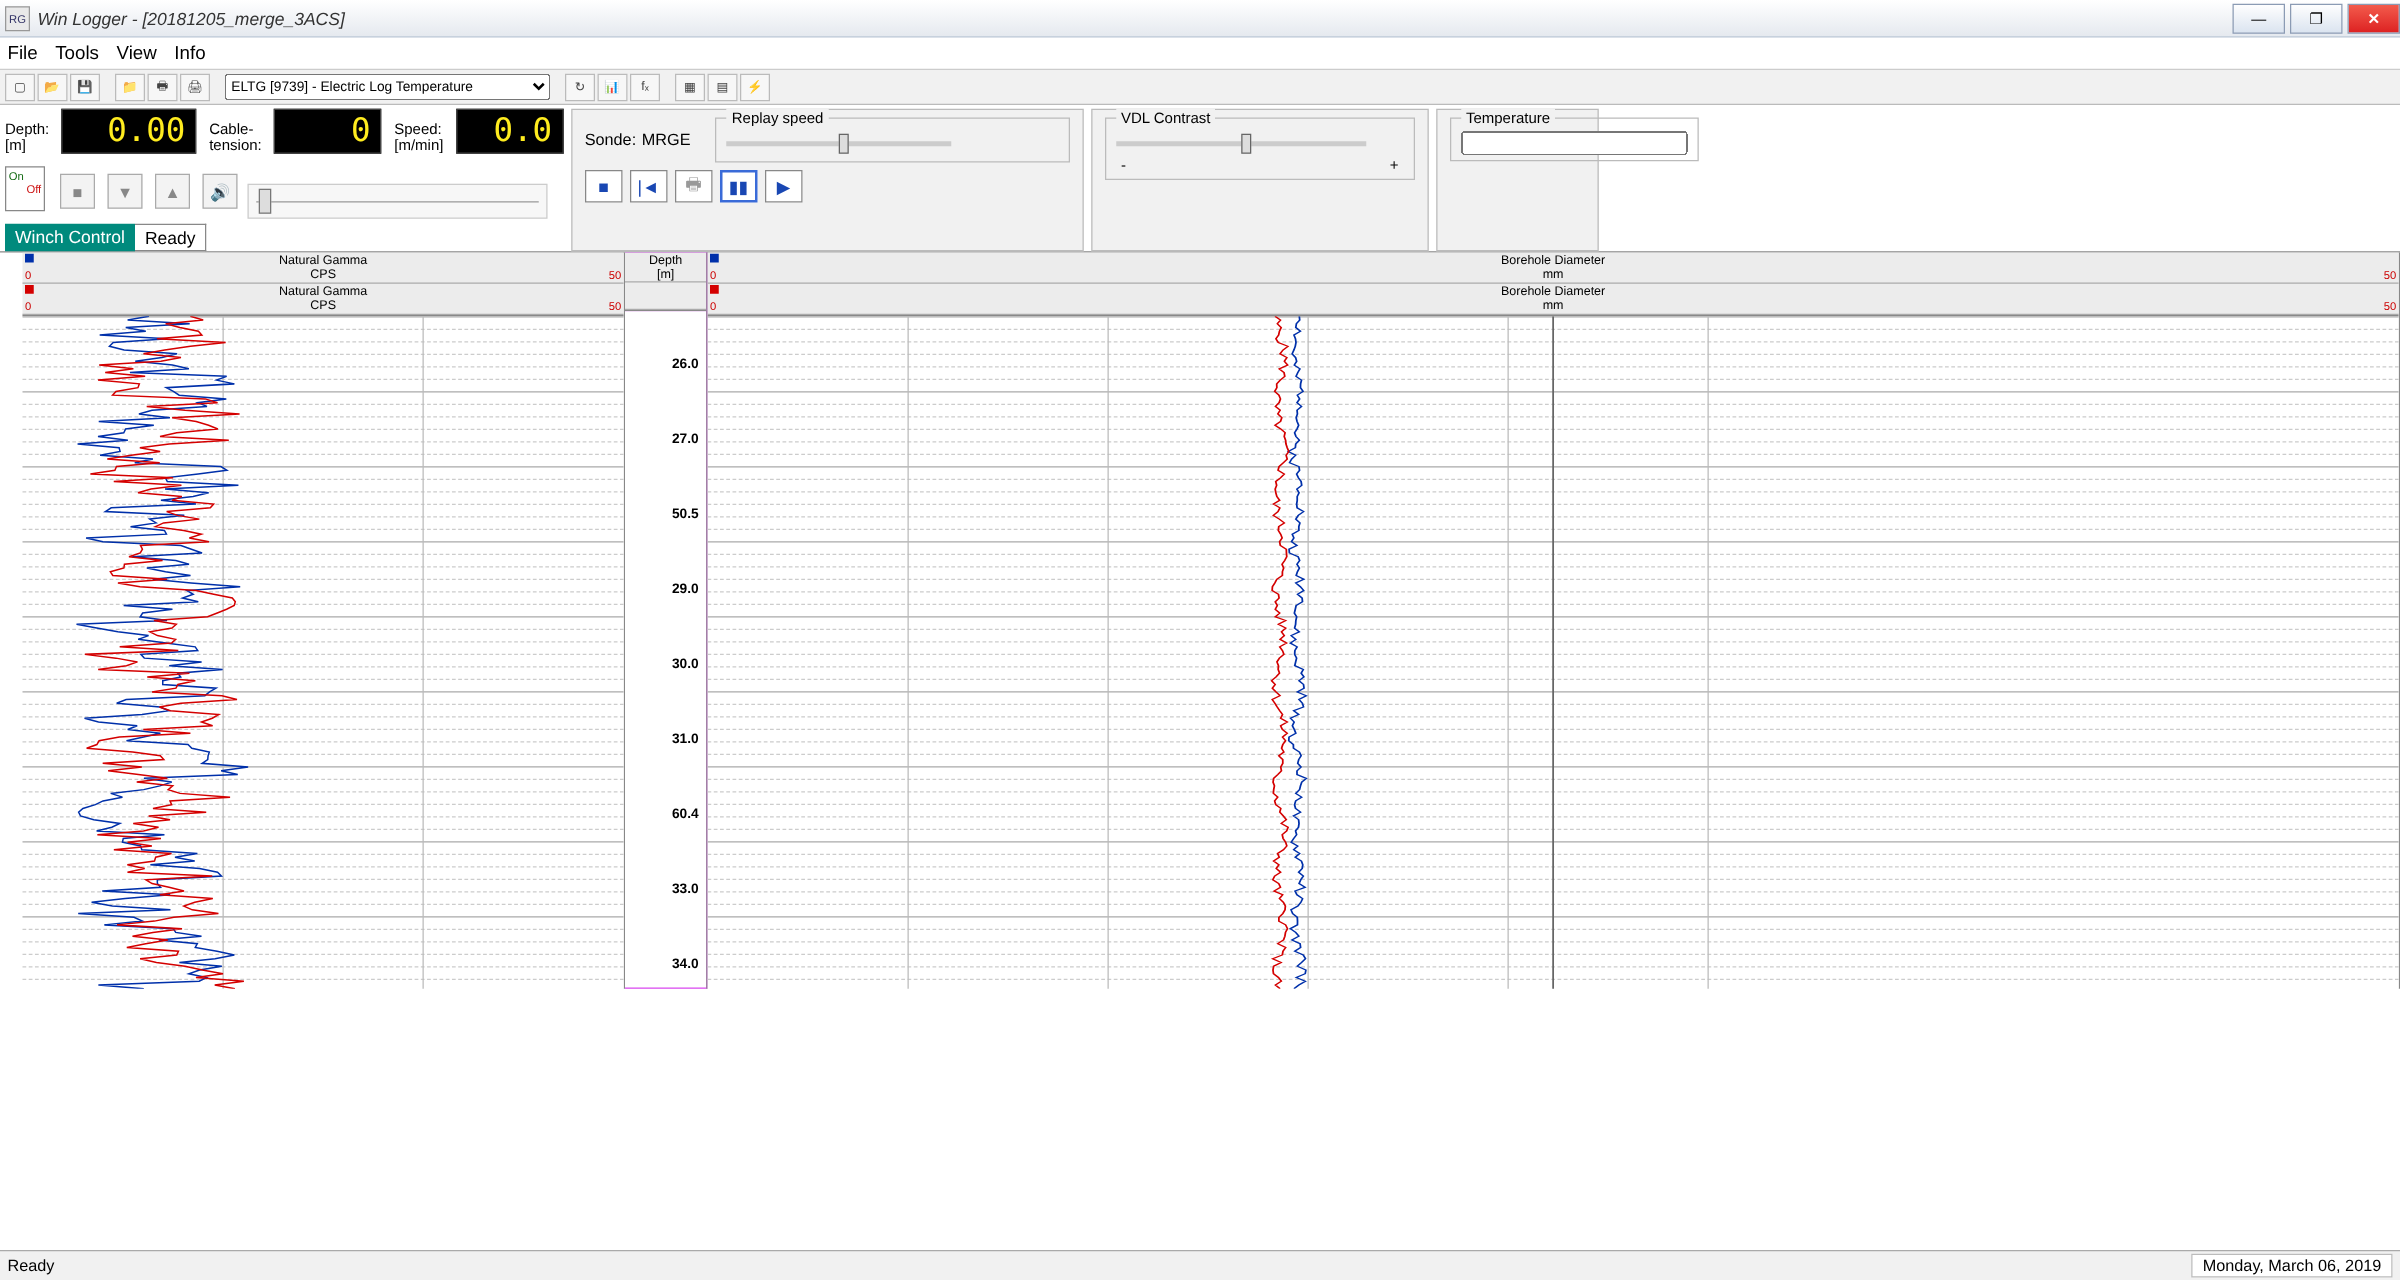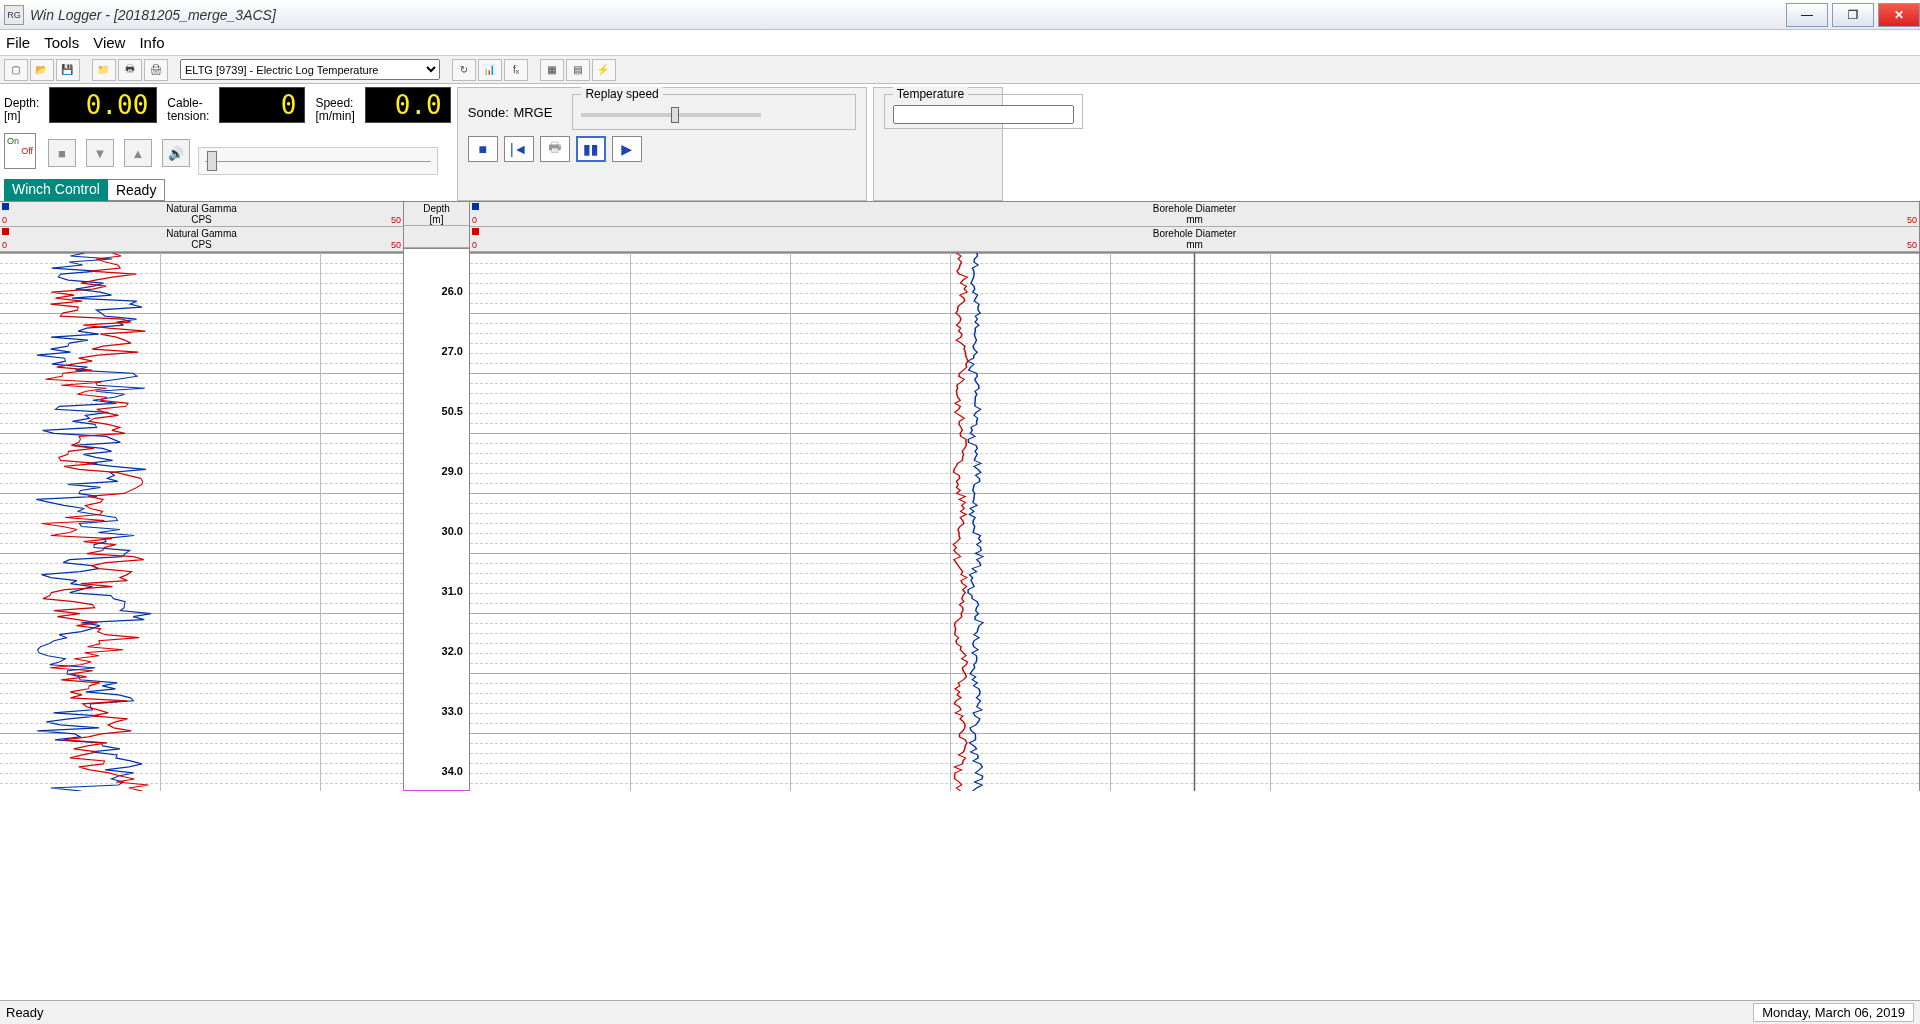--- a/index.html
+++ b/index.html
@@ -183,32 +183,44 @@
     </div>
     <div class="playbtns">
       <div class="pb">■</div>
       <div class="pb">|◄</div>
       <div class="pb" style="color:#999;">🖶</div>
       <div class="pb pause">▮▮</div>
       <div class="pb">▶</div>
     </div>
   </div>
 
+  <div class="rpanel" style="width:270px;">
+    <fieldset class="inner">
+      <legend>VDL Contrast</legend>
+      <div class="hslider vdl-slider">
+          <div class="t" style="left:50%;"></div>
+        </div>
+      <div class="vdl-signs">
+        <span>-</span>
+        <span>+</span>
+      </div>
+    </fieldset>
+  </div>
 
   <div class="rpanel" style="width:130px;">
     <fieldset class="inner">
       <legend>Temperature</legend>
       <input type="text" value="" style="">
     </fieldset>
   </div>
 </div>
 
 <div class="tracks">
 
-  <div class="track" style="width:404px;">
+  <div class="track" style="width:500px;padding-left:18px;">
     <div class="track-header">
       <div class="row"><span class="lmark blue"></span><span>Natural Gamma</span><br><span>CPS</span><span class="lnum left">0</span><span class="lnum right">50</span></div>
       <div class="row"><span class="lmark red"></span><span>Natural Gamma</span><br><span>CPS</span><span class="lnum left">0</span><span class="lnum right">50</span></div>
     </div>
     <div class="track-body">
       <div class="gridlines" id="grid-gamma">
           <div class="hline solid" style="top: 0px;"></div>
           <div class="hline" style="top: 10px;"></div>
           <div class="hline" style="top: 20px;"></div>
           <div class="hline" style="top: 30px;"></div>
@@ -278,21 +290,21 @@
       <div class="row" style="height:22px;">&nbsp;</div>
     </div>
     <div class="track-body">
       <div class="depth-ticks" id="depth-ticks">
           <div style="top: 42px;">26.0</div>
           <div style="top: 102px;">27.0</div>
           <div style="top: 162px;">50.5</div>
           <div style="top: 222px;">29.0</div>
           <div style="top: 282px;">30.0</div>
           <div style="top: 342px;">31.0</div>
-          <div style="top: 402px;">32.0</div>
+          <div style="top: 402px;">60.4</div>
           <div style="top: 462px;">33.0</div>
           <div style="top: 522px;">34.0</div>
         </div>
     </div>
   </div>
 
   <div class="track" style="flex:1;">
     <div class="track-header">
       <div class="row"><span class="lmark blue"></span><span>Borehole Diameter</span><br><span>mm</span><span class="lnum left">0</span><span class="lnum right">50</span></div>
       <div class="row"><span class="lmark red"></span><span>Borehole Diameter</span><br><span>mm</span><span class="lnum left">0</span><span class="lnum right">50</span></div>

